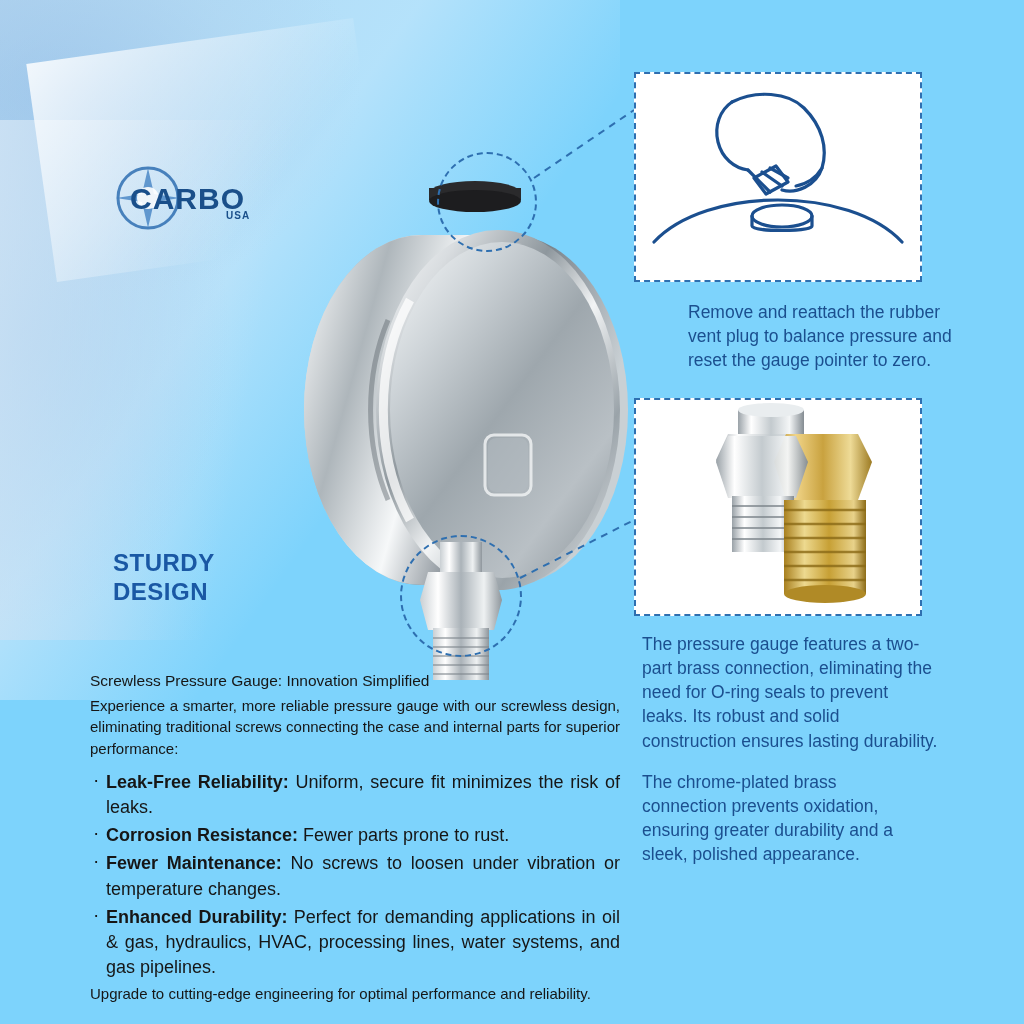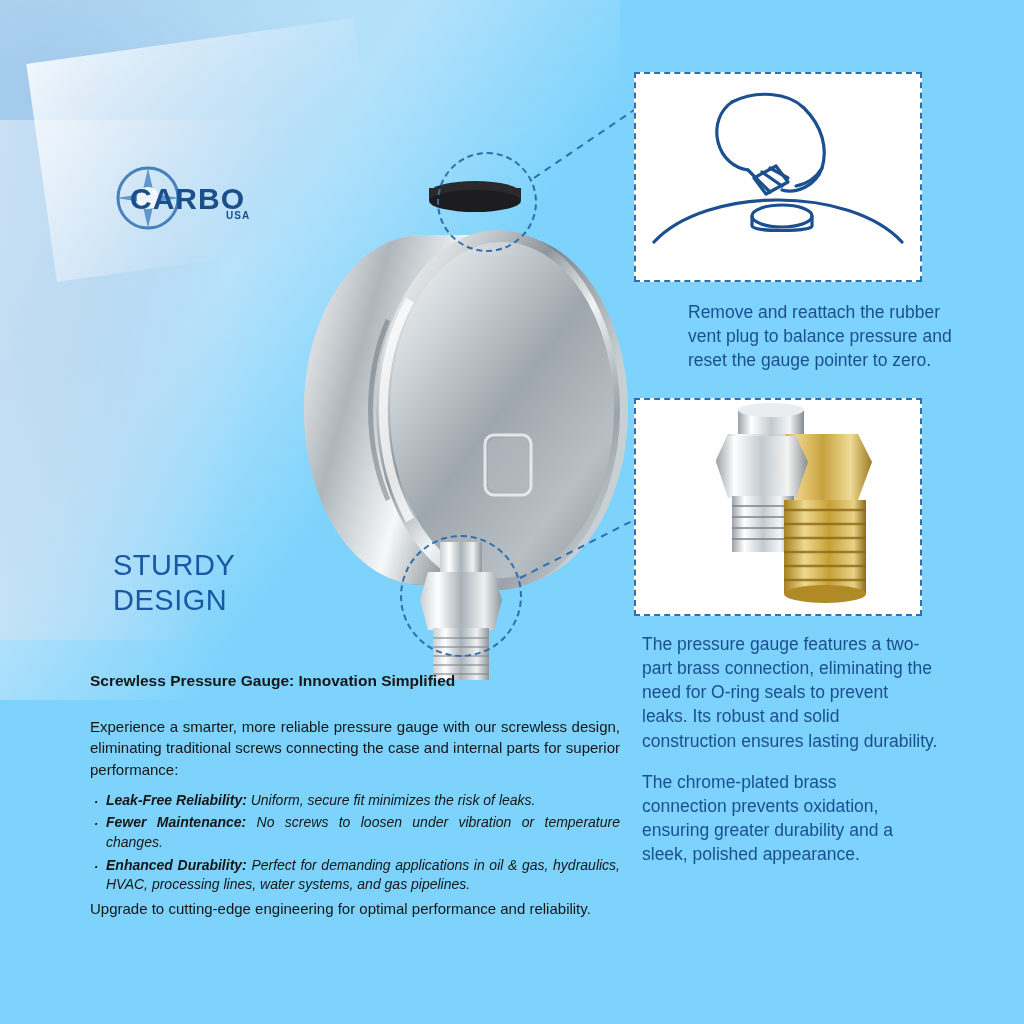--- a/index.html
+++ b/index.html
@@ -84,35 +84,35 @@
     line-height: 1.38;
   }
   .rt-1 { left: 688px; top: 300px; width: 282px; }
   .rt-2 { left: 642px; top: 632px; width: 296px; }
   .rt-3 { left: 642px; top: 770px; width: 282px; }
 
   
   .sturdy {
     position: absolute; left: 113px; top: 548px;
     color: #1a58a4;
-    font-size: 29px;
-    font-weight: normal;
+    font-size: 24px;
+    font-weight: bold;
     line-height: 1.22;
     letter-spacing: 0.5px;
   }
 
   
   .body-copy { position: absolute; left: 90px; top: 672px; width: 530px; color: #161616; }
-  .bc-title { font-size: 15.5px; font-weight: bold; margin-bottom: 26px; }
+  .bc-title { font-size: 15.5px; font-weight: normal; margin-bottom: 5px; }
   .bc-para { font-size: 15px; line-height: 1.42; text-align: justify; }
   .bc-list { list-style: none; margin-top: 11px; }
   .bc-list li {
-    font-size: 14px; line-height: 1.4;
+    font-size: 18px; line-height: 1.4;
     padding-left: 16px; position: relative;
-    margin-bottom: 3px; text-align: justify; font-style: italic;
+    margin-bottom: 3px; text-align: justify;
   }
   .bc-list li:before {
     content: "·"; position: absolute; left: 3px; top: -2px;
     font-size: 19px; line-height: 1.3;
   }
   .bc-list b { font-weight: bold; }
   .bc-foot { font-size: 15px; margin-top: 0; line-height: 1.4; }
 </style>
 </head>
 <body>
@@ -297,20 +297,23 @@
   </div>
 
   <div class="body-copy">
     <div class="bc-title">Screwless Pressure Gauge: Innovation Simplified</div>
     <div class="bc-para">Experience a smarter, more reliable pressure gauge with our screwless design, eliminating traditional screws connecting the case and internal parts for superior performance:</div>
     <ul class="bc-list">
       <li>
         <b>Leak-Free Reliability:</b><span> Uniform, secure fit minimizes the risk of leaks.</span>
       </li>
       <li>
+        <b>Corrosion Resistance:</b><span> Fewer parts prone to rust.</span>
+      </li>
+      <li>
         <b>Fewer Maintenance:</b><span> No screws to loosen under vibration or temperature changes.</span>
       </li>
       <li>
         <b>Enhanced Durability:</b><span> Perfect for demanding applications in oil &amp; gas, hydraulics, HVAC, processing lines, water systems, and gas pipelines.</span>
       </li>
     </ul>
     <div class="bc-foot">Upgrade to cutting-edge engineering for optimal performance and reliability.</div>
   </div>
 
 </div>

